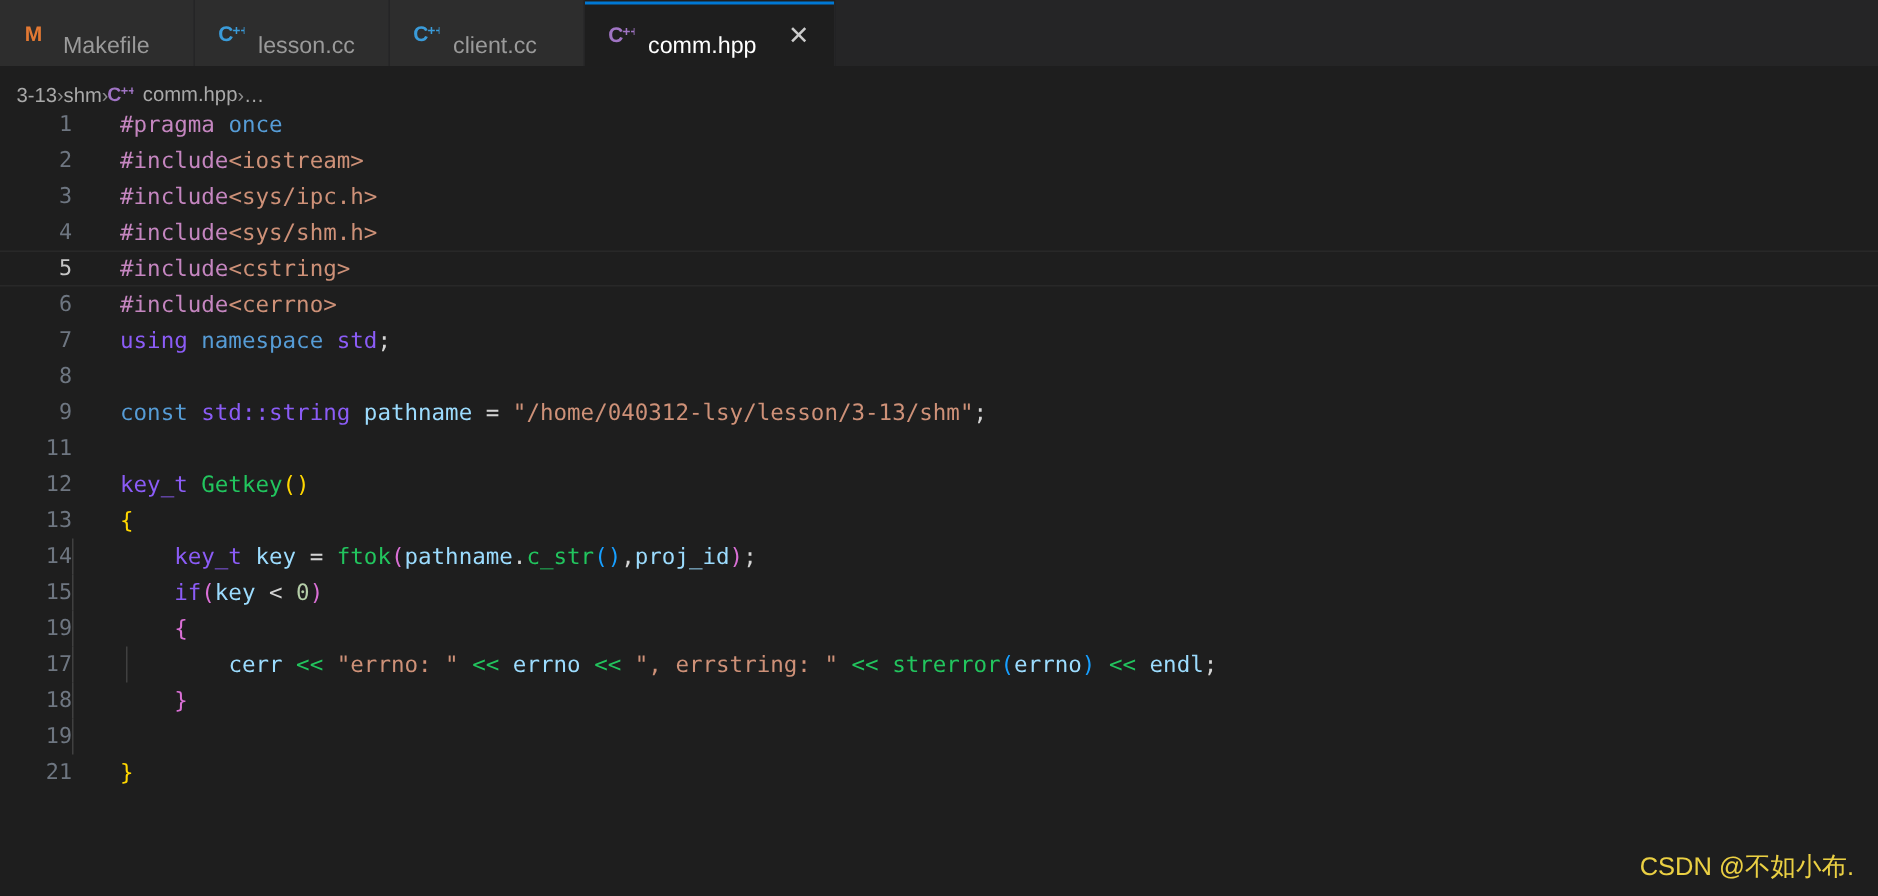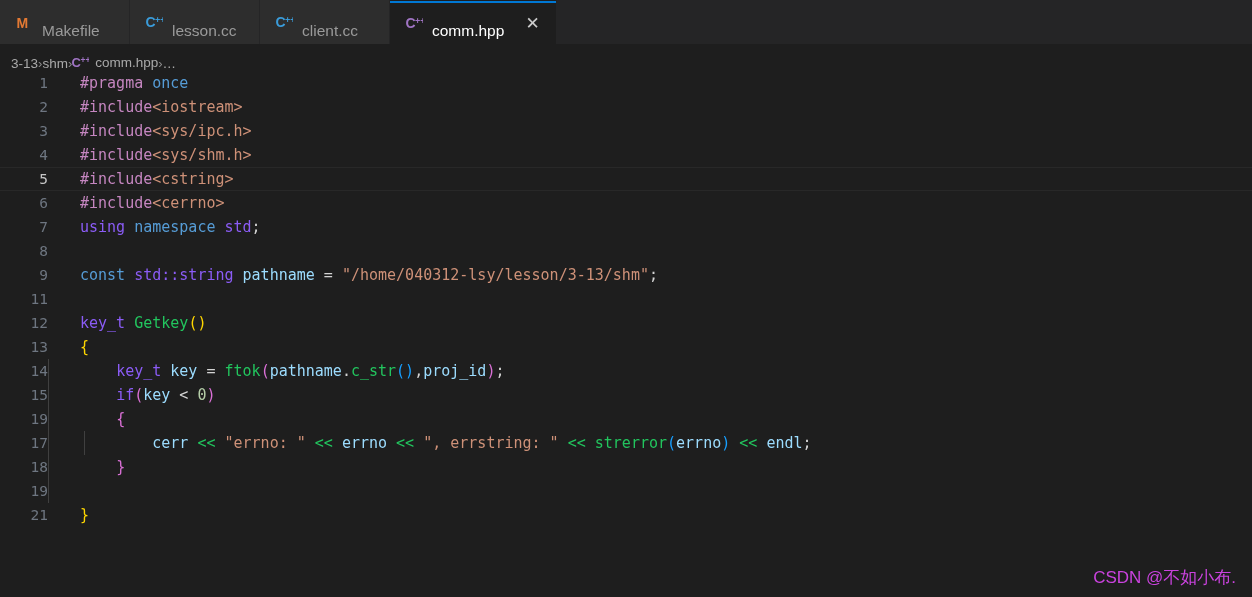--- a/index.html
+++ b/index.html
@@ -158,21 +158,21 @@
   .t-op    { color: #d4d4d4; }  
   .t-p1    { color: #ffd700; }  
   .t-p2    { color: #da70d6; }  
   .t-p3    { color: #179fff; }  
 
   
   .watermark {
     position: absolute;
     right: 16px;
     bottom: 8px;
-    color: #d946ef;
+    color: #fde047;
     font-family: "Liberation Sans", sans-serif;
     font-size: 17px;
     opacity: 0.92;
     user-select: none;
   }
 </style>
 </head>
 <body>
 
 <div class="tabbar">

